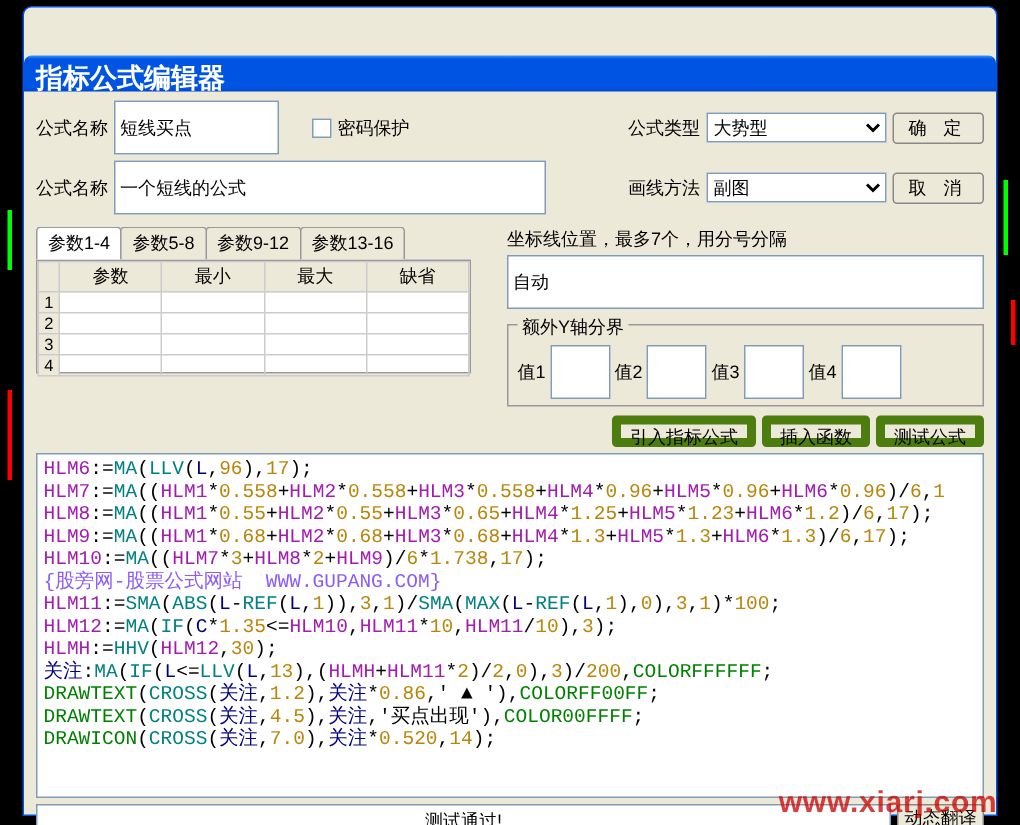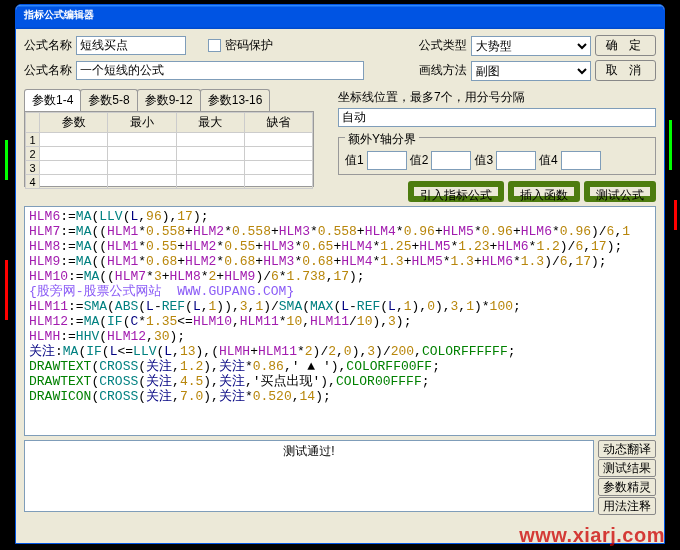--- a/index.html
+++ b/index.html
@@ -1,22 +1,22 @@
 <!DOCTYPE html>
 <html><head>
 <meta charset="utf-8">
 <style>
 * { box-sizing: border-box; margin: 0; padding: 0; }
 body { font-family: "Microsoft YaHei", SimSun, Arial, sans-serif; font-size: 12px; background: #000; width: 680px; height: 550px; overflow: hidden; position: relative; }
 .window { position: absolute; left: 15px; top: 4px; width: 650px; height: 540px; background: #ece9d8; border: 1px solid #0054e3; border-radius: 6px 6px 0 0; }
-.titlebar { height: 24px; background: linear-gradient(to bottom, #3a95ff 0%, #0054e3 10%, #0054e3 90%, #0048c8 100%); color: #fff; font-weight: bold; font-size: 10px; padding: 3px 8px; border-radius: 5px 5px 0 0; }
+.titlebar { height: 24px; background: linear-gradient(to bottom, #3a95ff 0%, #0054e3 10%, #0054e3 90%, #0048c8 100%); color: #fff; font-weight: bold; font-size: 18px; padding: 3px 8px; border-radius: 5px 5px 0 0; margin-top: 32px; }
 .content { padding: 6px 8px; }
 .row { display: flex; align-items: center; margin-bottom: 4px; gap: 4px; }
 .lbl { font-size: 12px; white-space: nowrap; }
-.inp { border: 1px solid #7f9db9; background: #fff; height: 19px; padding: 1px 3px; font-size: 12px; }
+.inp { border: 1px solid #7f9db9; background: #fff; height: 36px; padding: 1px 3px; font-size: 12px; }
 .sel { border: 1px solid #7f9db9; background: #fff; height: 20px; font-size: 12px; }
 .btn { background: #ece9d8; border: 1px solid #888; border-radius: 3px; height: 21px; padding: 0 10px; font-size: 12px; cursor: pointer; letter-spacing: 4px; }
 .btn-sm { background: #ece9d8; border: 6px solid #4d7c0f; border-radius: 3px; height: 21px; padding: 0 6px; font-size: 12px; cursor: pointer; }
 .cbx { width: 13px; height: 13px; border: 1px solid #7f9db9; background: #fff; display: inline-block; }
 .tabs { display: flex; margin-top: 4px; }
 .tab { border: 1px solid #999; border-bottom: none; padding: 2px 7px; background: #ece9d8; font-size: 12px; cursor: pointer; margin-right: -1px; border-radius: 3px 3px 0 0; }
 .tab.active { background: #fff; position: relative; z-index: 2; }
 .param-grid { border: 1px solid #999; background: #fff; height: 76px; width: 290px; }
 .param-grid table { width: 100%; border-collapse: collapse; }
 .param-grid th { font-weight: normal; font-size: 12px; background: #ece9d8; border: 1px solid #ccc; padding: 1px; }

